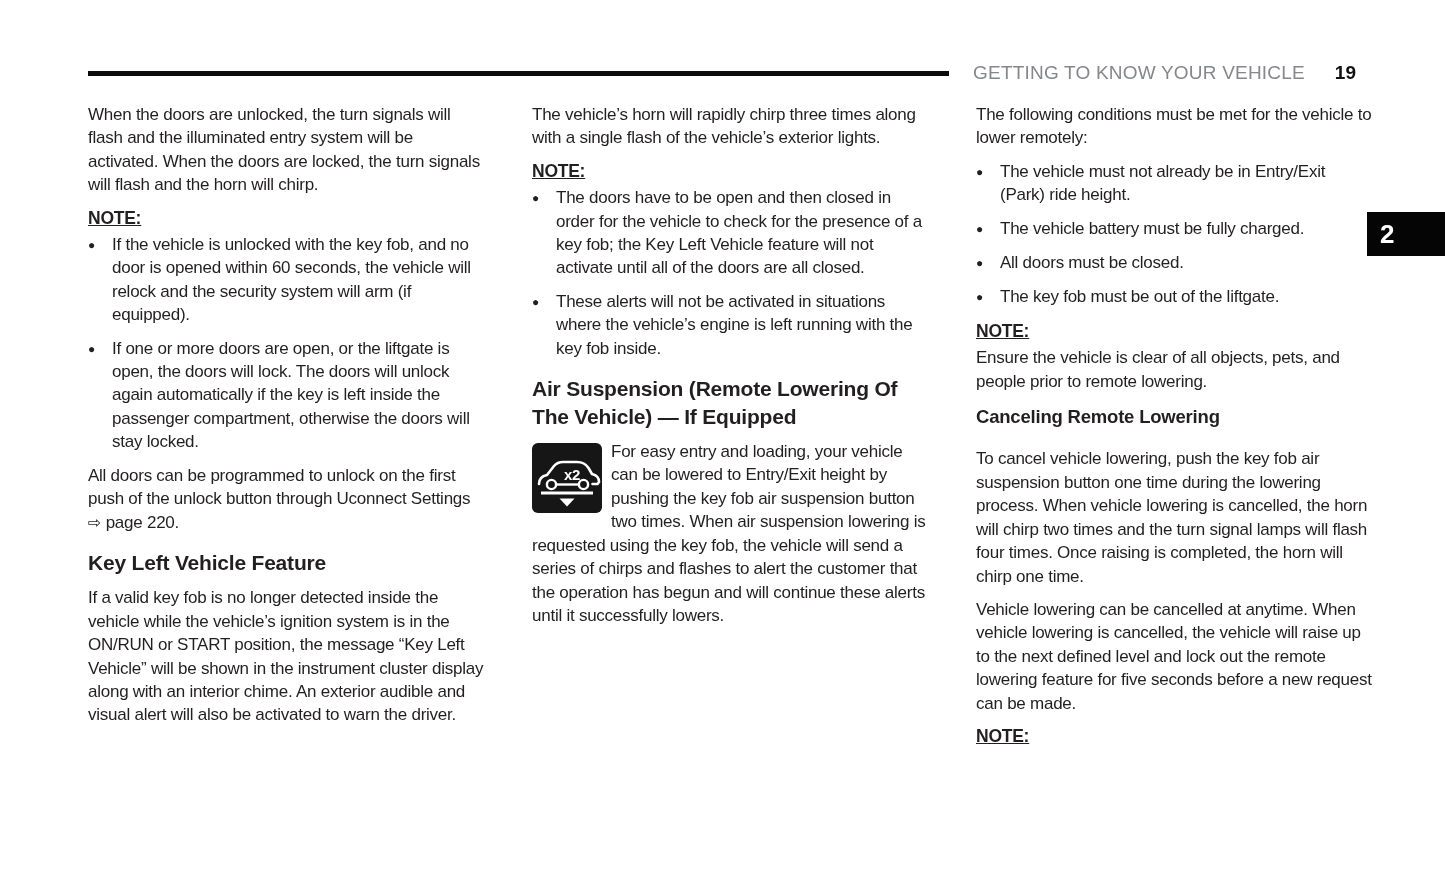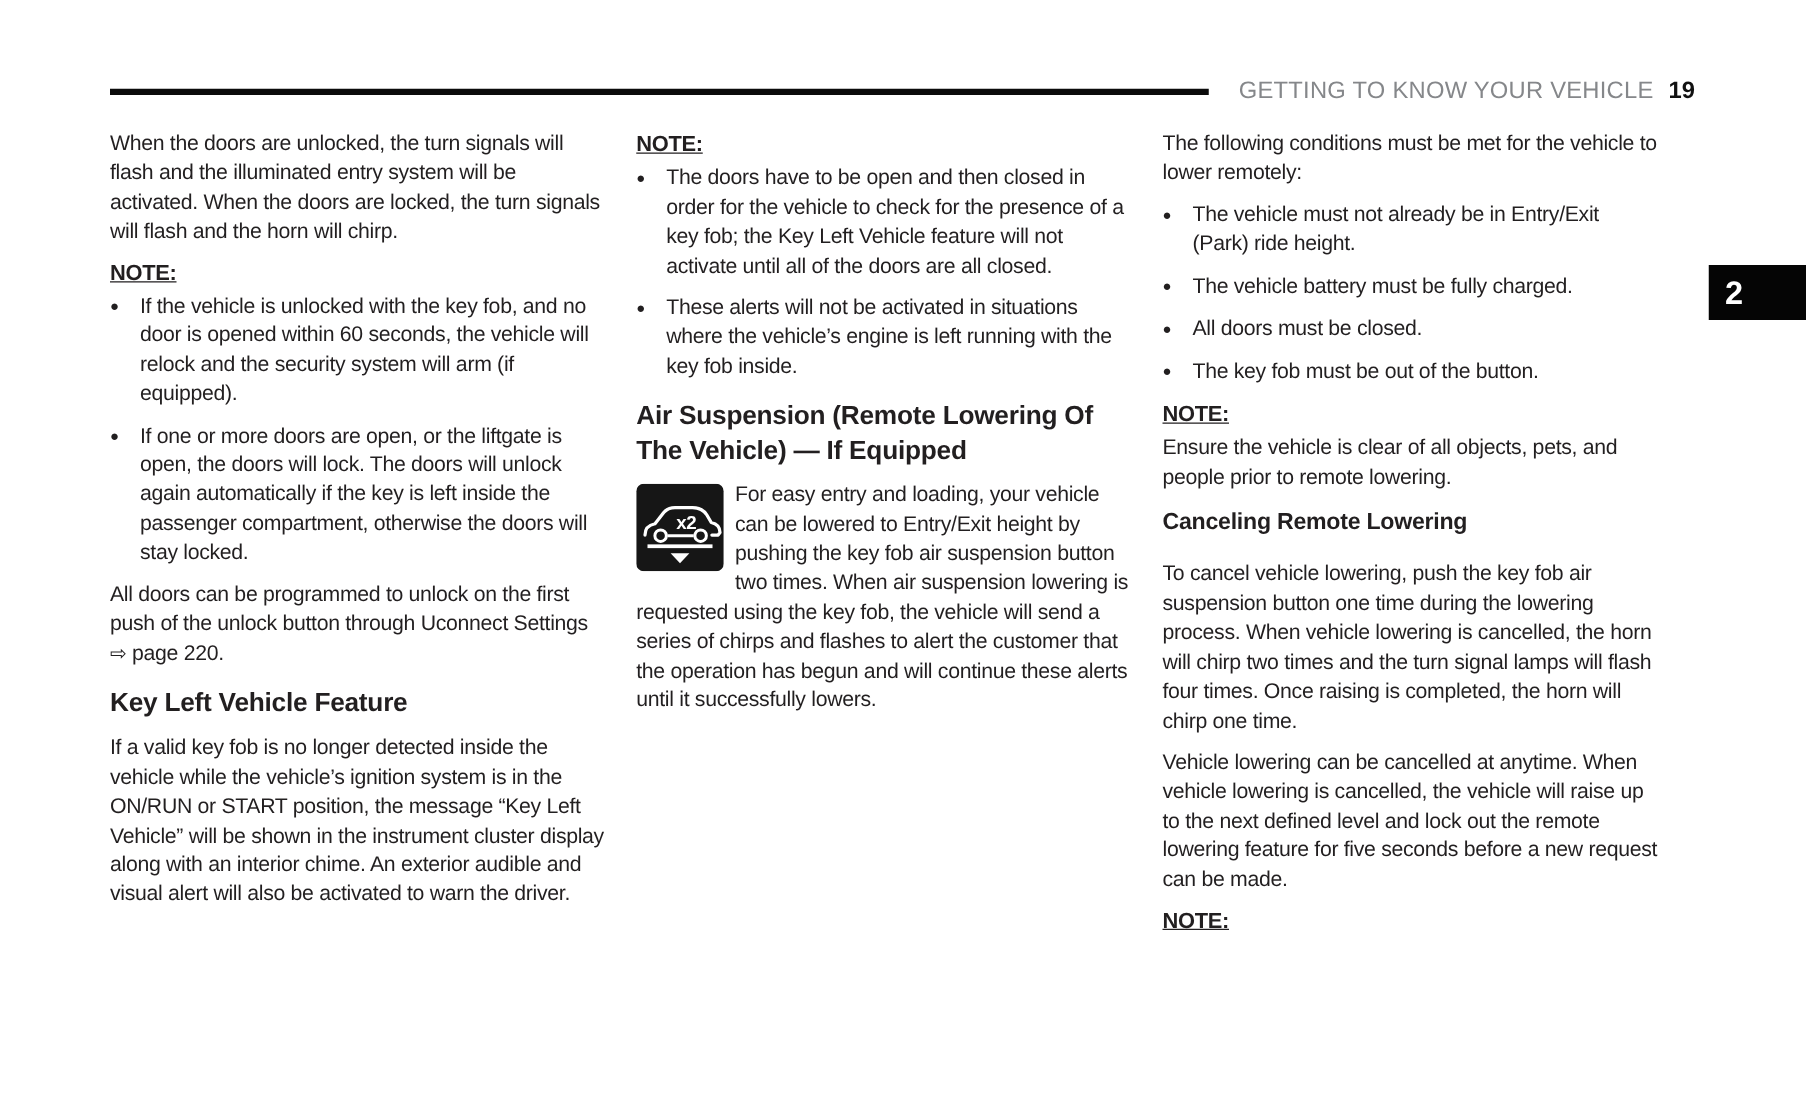--- a/index.html
+++ b/index.html
@@ -23,21 +23,21 @@
     flex: 1;
     height: 5px;
     background: #0b0b0b;
     margin-right: 24px;
   }
   .header-title {
     font-size: 19px;
     color: #85878a;
     letter-spacing: 0.2px;
     white-space: nowrap;
-    margin-right: 12px;
+    margin-right: 30px;
   }
   .header-pagenum {
     font-size: 19px;
     font-weight: 700;
     color: #111111;
     text-align: center;
   }
   
   .chapter-tab {
     position: absolute;
@@ -50,21 +50,21 @@
     padding-left: 13px;
     font-size: 26px;
     font-weight: 700;
   }
   
   .columns {
     position: absolute;
     left: 88px; top: 103px;
     display: grid;
     grid-template-columns: 398px 398px 398px;
-    column-gap: 23px;
+    column-gap: 46px;
   }
   .col {
     font-size: 17px;
     line-height: 23.4px;
     letter-spacing: -0.25px;
   }
   .col p { margin: 0 0 10px 0; }
   .note-label {
     font-weight: 700;
     font-size: 17.5px;
@@ -141,20 +141,21 @@
     </ul>
 
     <p><span>All doors can be programmed to unlock on the first push of the unlock button through Uconnect Settings</span>
       <span><span class="xref-arrow">⇨</span> <span>page 220.</span></span></p>
 
     <h2 class="section-heading">Key Left Vehicle Feature</h2>
     <p>If a valid key fob is no longer detected inside the vehicle while the vehicle’s ignition system is in the ON/RUN or START position, the message “Key Left Vehicle” will be shown in the instrument cluster display along with an interior chime. An exterior audible and visual alert will also be activated to warn the driver.</p>
   </div>
 
   <div class="col">
+    <p>The vehicle’s horn will rapidly chirp three times along with a single flash of the vehicle’s exterior lights.</p>
 
     <div class="note-label">NOTE:</div>
     <ul class="bullets">
       <li>
         <span class="dot">●</span>
         <span class="btext">The doors have to be open and then closed in order for the vehicle to check for the presence of a key fob; the Key Left Vehicle feature will not activate until all of the doors are all closed.</span>
       </li>
       <li>
         <span class="dot">●</span>
         <span class="btext">These alerts will not be activated in situations where the vehicle’s engine is left running with the key fob inside.</span>
@@ -189,21 +190,21 @@
       <li>
         <span class="dot">●</span>
         <span class="btext">The vehicle battery must be fully charged.</span>
       </li>
       <li>
         <span class="dot">●</span>
         <span class="btext">All doors must be closed.</span>
       </li>
       <li>
         <span class="dot">●</span>
-        <span class="btext">The key fob must be out of the button.</span>
+        <span class="btext">The key fob must be out of the liftgate.</span>
       </li>
     </ul>
 
     <div class="note-label">NOTE:</div>
     <p class="note-body">Ensure the vehicle is clear of all objects, pets, and people prior to remote lowering.</p>
 
     <h3 class="sub-heading">Canceling Remote Lowering</h3>
     <p>To cancel vehicle lowering, push the key fob air suspension button one time during the lowering process. When vehicle lowering is cancelled, the horn will chirp two times and the turn signal lamps will flash four times. Once raising is completed, the horn will chirp one time.</p>
     <p>Vehicle lowering can be cancelled at anytime. When vehicle lowering is cancelled, the vehicle will raise up to the next defined level and lock out the remote lowering feature for five seconds before a new request can be made.</p>
 

